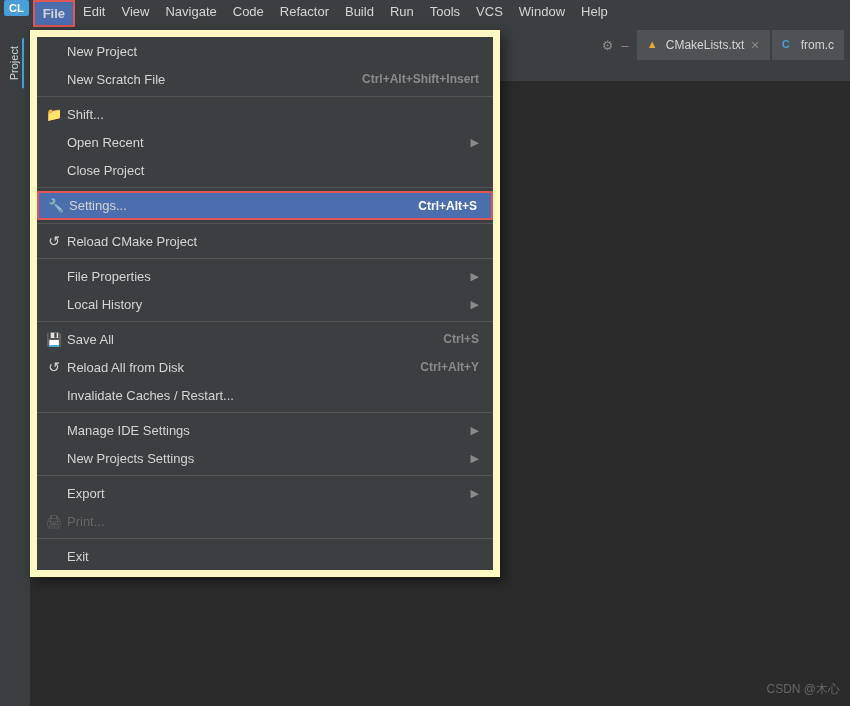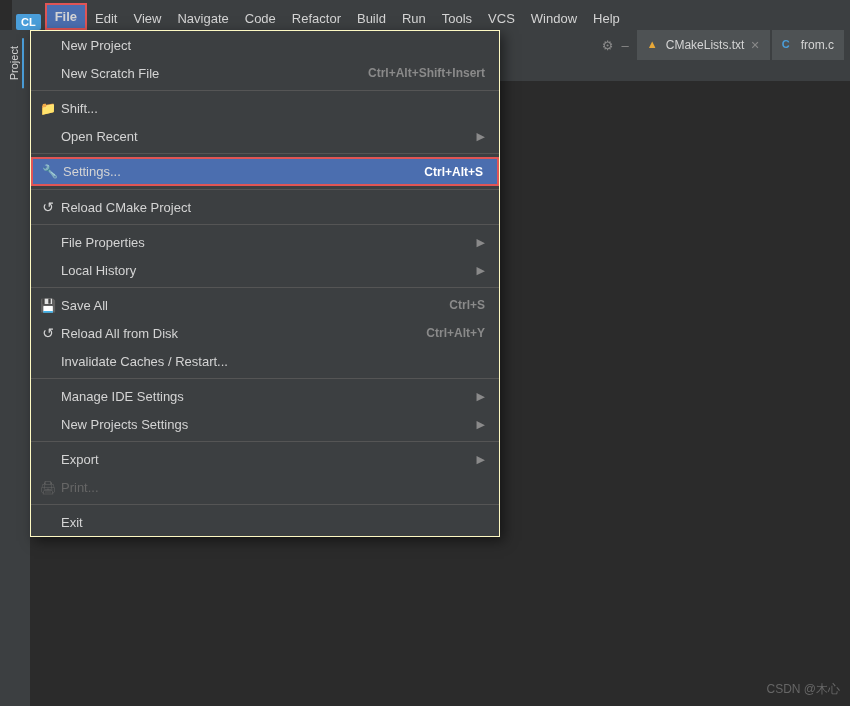--- a/index.html
+++ b/index.html
@@ -10,27 +10,26 @@
       font-family: 'Segoe UI', Arial, sans-serif;
       font-size: 13px;
       color: #d4d4d4;
       overflow: hidden;
       position: relative;
     }
 
     
     .menu-bar {
       display: flex;
-      align-items: flex-end;
+      align-items: flex-start;
       background: #3c3f41;
       height: 30px;
       padding: 0 4px;
       position: relative;
       z-index: 100;
-      margin-left: 12px;
     }
     .app-logo {
       background: #4a9eda;
       color: #fff;
       font-weight: bold;
       font-size: 11px;
       padding: 2px 5px;
       margin-right: 4px;
       border-radius: 2px;
     }
@@ -169,21 +168,21 @@
     .brace { color: #d4d4d4; }
     .param { color: #9876aa; }
 
     
     .dropdown-menu {
       position: absolute;
       left: 30px;
       top: 30px;
       width: 470px;
       background: #3c3f41;
-      border: 1px solid #fef9c3;
+      border: 7px solid #fef9c3;
       z-index: 200;
       box-shadow: 4px 4px 12px rgba(0,0,0,0.5);
     }
     .menu-separator {
       height: 1px;
       background: #555;
       margin: 3px 0;
     }
     .dropdown-item {
       display: flex;
@@ -315,20 +314,23 @@
   <div class="dropdown-item">
     <span class="item-icon">📁</span>
     <span>Shift...</span>
   </div>
 
   <div class="dropdown-item">
     <span>Open Recent</span>
     <span class="arrow">▶</span>
   </div>
 
+  <div class="dropdown-item">
+    <span>Close Project</span>
+  </div>
 
   <div class="menu-separator"></div>
 
   <div class="dropdown-item highlighted">
     <span class="item-icon">🔧</span>
     <span>Settings...</span>
     <span class="shortcut">Ctrl+Alt+S</span>
   </div>
 
   <div class="menu-separator"></div>

